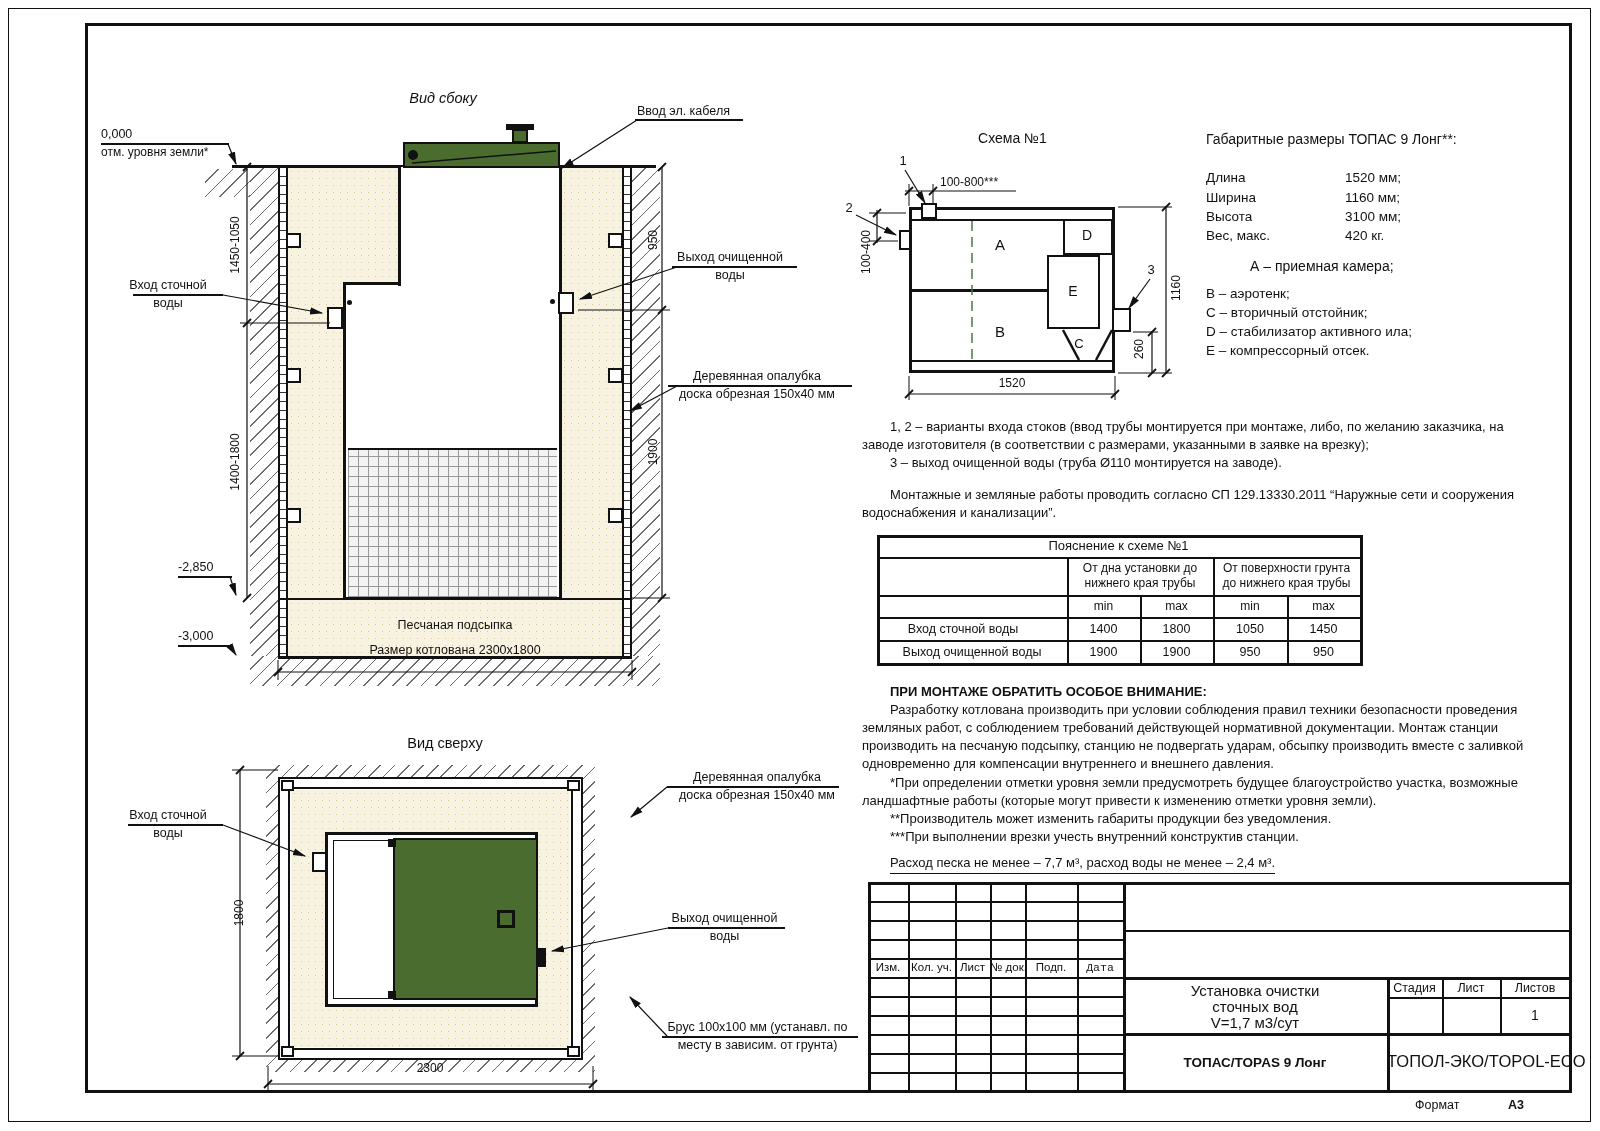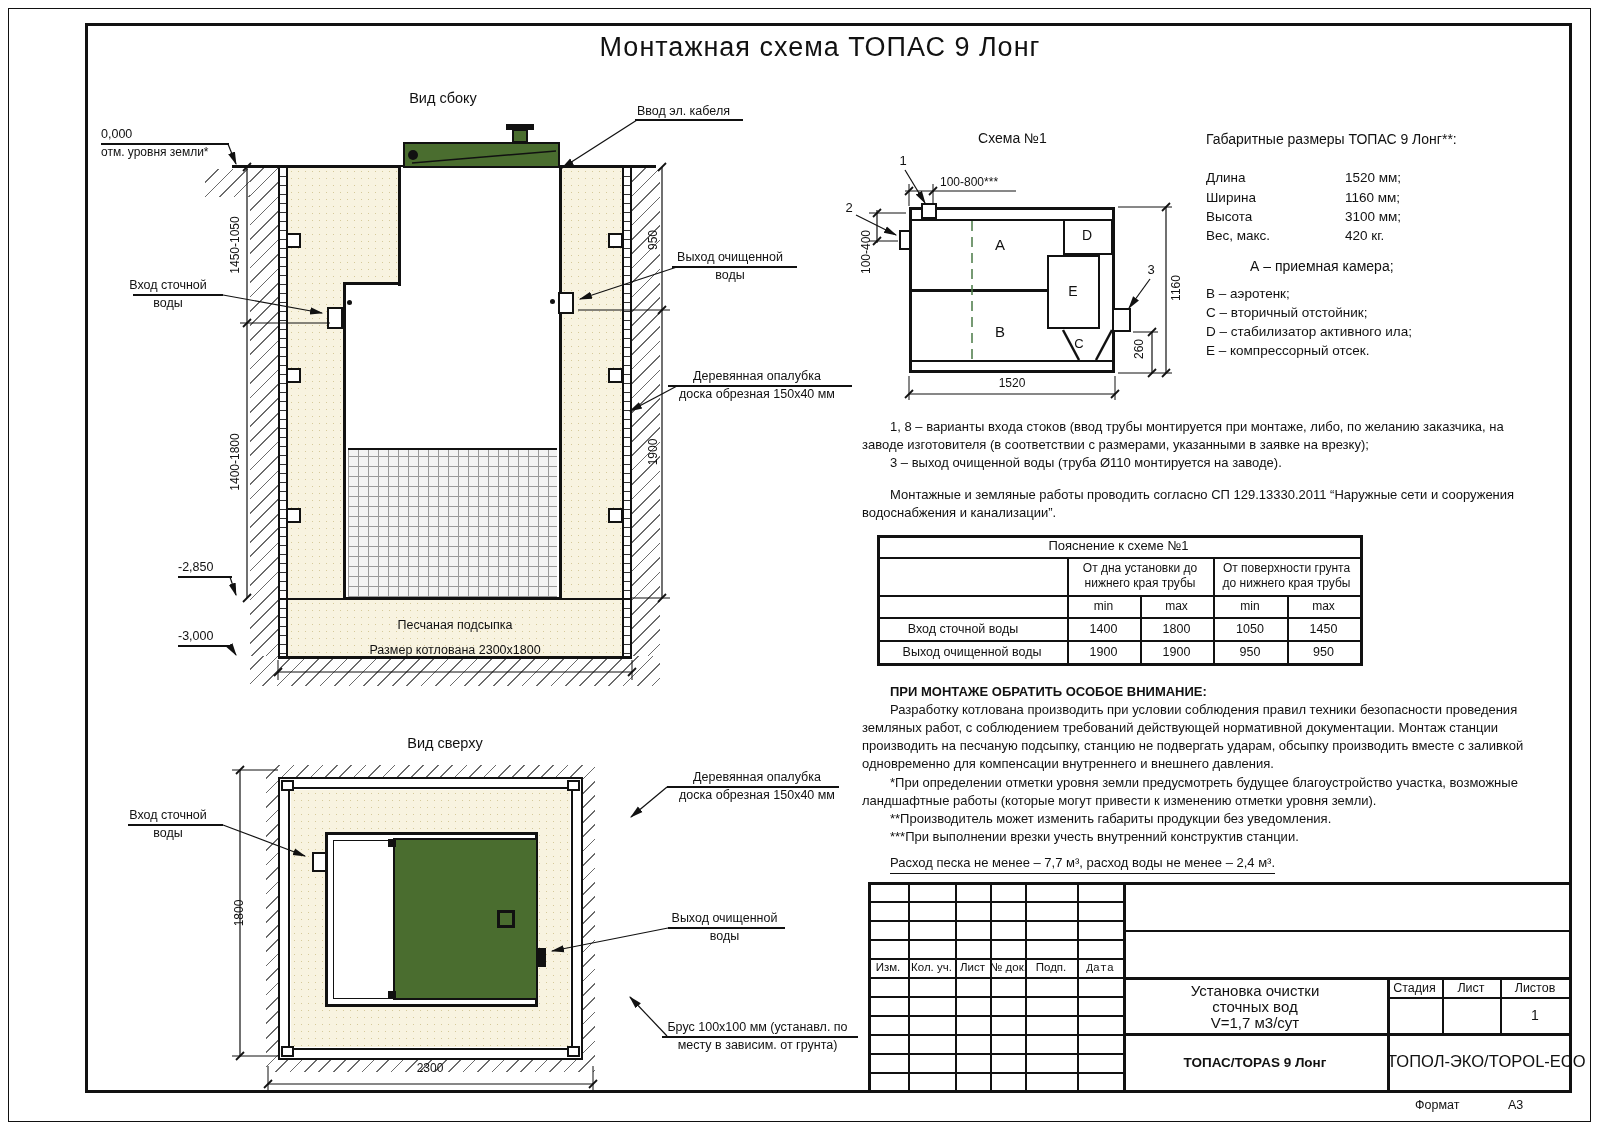--- a/index.html
+++ b/index.html
@@ -26,23 +26,22 @@
 <body>
 
 <div id="sheet">
 
   <div class="box" style="left:8px;top:8px;width:1583px;height:1114px;border-width:1.5px;background:transparent;"></div>
   <div class="hl" style="left:85px;top:23px;width:1487px;height:2.5px;"></div>
   <div class="vl" style="left:85px;top:23px;width:2.5px;height:1069px;"></div>
   <div class="vl" style="left:1569px;top:23px;width:2.5px;height:1069px;"></div>
   <div class="hl" style="left:85px;top:1090px;width:1487px;height:2.5px;"></div>
 
-  <div class="t c" style="left:560px;top:32px;width:520px;font-size:27px;letter-spacing:1px;">Монтажная схема ТОПАС 9 Лонг</div>
-
-  <div class="t c" style="left:383px;top:90px;width:120px;font-size:14.5px;">Вид сбоку</div>
+
+  <div class="t c" style="left:383px;top:90px;width:120px;font-size:14.5px;font-style:italic;">Вид сбоку</div>
 
   <div class="hatch" style="left:205px;top:169px;width:45px;height:28px;"></div>
   <div class="hatch" style="left:250px;top:168px;width:28px;height:488px;"></div>
   <div class="hatch" style="left:632px;top:168px;width:28px;height:488px;"></div>
   <div class="hatch" style="left:250px;top:656px;width:410px;height:30px;"></div>
   <div class="sand" style="left:288px;top:168px;width:334px;height:432px;"></div>
   <div class="sand" style="left:288px;top:600px;width:334px;height:56px;"></div>
   <div class="formwork" style="left:278px;top:167px;width:10px;height:491px;"></div>
   <div class="formwork" style="left:622px;top:167px;width:10px;height:491px;"></div>
 
@@ -159,21 +158,21 @@
   <div class="t" style="left:1206px;top:209px;font-size:13.5px;">Высота</div>
   <div class="t" style="left:1345px;top:209px;font-size:13.5px;">3100 мм;</div>
   <div class="t" style="left:1206px;top:228px;font-size:13.5px;">Вес, макс.</div>
   <div class="t" style="left:1345px;top:228px;font-size:13.5px;">420 кг.</div>
   <div class="t" style="left:1206px;top:258px;font-size:14px;margin-left:44px;">А – приемная камера;</div>
   <div class="t" style="left:1206px;top:286px;font-size:13.5px;">В – аэротенк;</div>
   <div class="t" style="left:1206px;top:305px;font-size:13.5px;">С – вторичный отстойник;</div>
   <div class="t" style="left:1206px;top:324px;font-size:13.5px;">D – стабилизатор активного ила;</div>
   <div class="t" style="left:1206px;top:343px;font-size:13.5px;">Е – компрессорный отсек.</div>
 
-  <div class="t" style="left:890px;top:420px;font-size:13px;">1, 8 – варианты входа  стоков (ввод трубы монтируется при монтаже, либо, по желанию заказчика, на</div>
+  <div class="t" style="left:890px;top:420px;font-size:13px;">1, 2 – варианты входа  стоков (ввод трубы монтируется при монтаже, либо, по желанию заказчика, на</div>
   <div class="t" style="left:862px;top:438px;font-size:13px;">заводе изготовителя (в соответствии с размерами, указанными в заявке на врезку);</div>
   <div class="t" style="left:890px;top:456px;font-size:13px;">3 – выход очищенной воды (труба Ø110 монтируется на заводе).</div>
   <div class="t" style="left:890px;top:488px;font-size:13px;">Монтажные и земляные работы проводить согласно СП 129.13330.2011 “Наружные сети и сооружения</div>
   <div class="t" style="left:862px;top:506px;font-size:13px;">водоснабжения и канализации”.</div>
 
   <div class="t c" style="left:877px;top:539px;width:483px;font-size:13px;">Пояснение к схеме №1</div>
   <div class="t c" style="left:1067px;top:562px;width:146px;font-size:12px;">От дна установки до</div>
   <div class="t c" style="left:1067px;top:577px;width:146px;font-size:12px;">нижнего края трубы</div>
   <div class="t c" style="left:1213px;top:562px;width:147px;font-size:12px;">От поверхности грунта</div>
   <div class="t c" style="left:1213px;top:577px;width:147px;font-size:12px;">до нижнего края трубы</div>
@@ -252,21 +251,21 @@
   <div class="t c" style="left:1123px;top:982px;width:264px;font-size:15px;">Установка очистки</div>
   <div class="t c" style="left:1123px;top:998px;width:264px;font-size:15px;">сточных вод</div>
   <div class="t c" style="left:1123px;top:1014px;width:264px;font-size:15px;">V=1,7 м3/сут</div>
   <div class="t c" style="left:1387px;top:981px;width:55px;font-size:12.5px;">Стадия</div>
   <div class="t c" style="left:1442px;top:981px;width:58px;font-size:12.5px;">Лист</div>
   <div class="t c" style="left:1500px;top:981px;width:70px;font-size:12.5px;">Листов</div>
   <div class="t c" style="left:1500px;top:1007px;width:70px;font-size:14px;">1</div>
   <div class="t c" style="left:1123px;top:1055px;width:264px;font-size:13.5px;font-weight:600;">ТОПАС/TOPAS 9 Лонг</div>
   <div class="t c" style="left:1387px;top:1052px;width:184px;font-size:16.5px;">ТОПОЛ-ЭКО/TOPOL-ECO</div>
   <div class="t" style="left:1415px;top:1098px;font-size:12.5px;">Формат</div>
-  <div class="t" style="left:1508px;top:1098px;font-size:12.5px;">А3</div>
+  <div class="t" style="left:1508px;top:1098px;font-size:12.5px;font-weight:bold;">А3</div>
 
   <svg width="1600" height="1131" viewBox="0 0 1600 1131">
     <defs>
       <marker id="arr" markerWidth="12" markerHeight="8" refX="10" refY="4" orient="auto">
         <polygon points="0,1 11,4 0,7" fill="#111"></polygon>
       </marker>
     </defs>
     <g stroke="#111" stroke-width="1.2" fill="none">
 
       <line x1="412" y1="163" x2="556" y2="151" stroke-width="1.5"></line>

